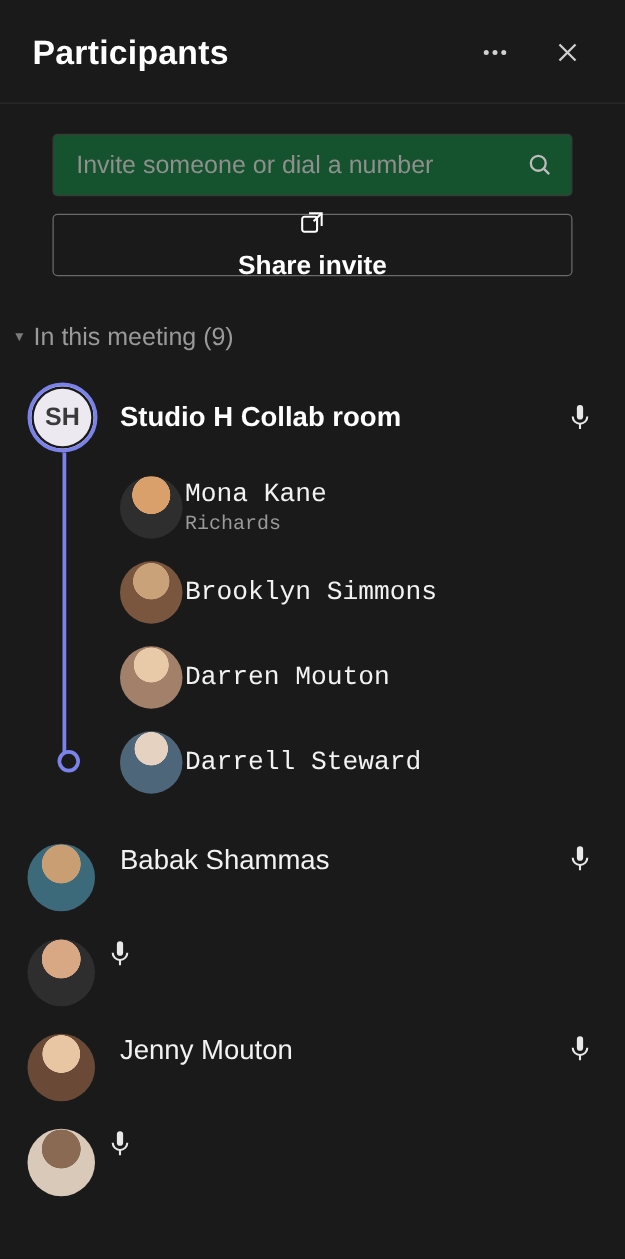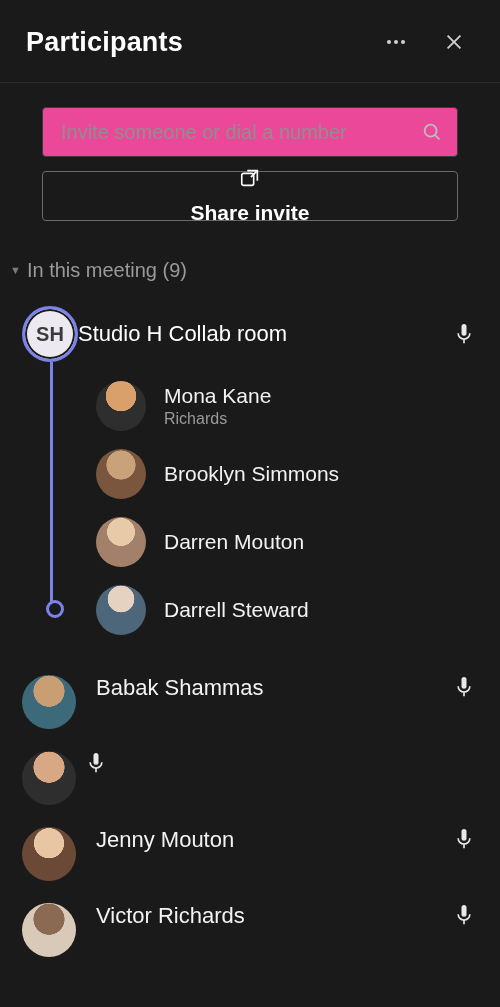--- a/index.html
+++ b/index.html
@@ -36,21 +36,21 @@
     align-items: center;
     justify-content: center;
     cursor: pointer;
     color: #d0d0d0;
   }
   .header-icon.more { margin-right: 18px; }
   .invite-area {
     padding: 24px 42px 14px 42px;
   }
   .search-box {
-    background: #ec4899;
+    background: #14532d;
     border: 1px solid #3a3a3a;
     border-radius: 4px;
     height: 50px;
     display: flex;
     align-items: center;
     padding: 0 14px 0 18px;
     margin-bottom: 14px;
   }
   .search-input {
     flex: 1;
@@ -114,21 +114,22 @@
     align-items: center;
     justify-content: center;
     font-size: 20px;
     font-weight: 600;
     border: 3px solid #7b83eb;
     box-shadow: 0 0 0 2px #1a1a1a inset;
     flex-shrink: 0;
   }
   .room-name {
     font-size: 22px;
-    font-weight: 400;
+    font-weight: 700;
+    margin-left: 18px;
     flex: 1;
   }
   .mic-wrap {
     width: 40px;
     display: flex;
     justify-content: center;
     color: #e8e8e8;
   }
   .room-children {
     position: relative;
@@ -164,21 +165,21 @@
   .avatar {
     width: 50px;
     height: 50px;
     border-radius: 50%;
     flex-shrink: 0;
     display: flex;
     align-items: center;
     justify-content: center;
     overflow: hidden;
   }
-  .child-row .info { margin-left: 18px; }
+  .child-row .info { margin-left: 2px; font-family: Liberation Mono, monospace; }
   .p-name { font-size: 21px; color: #f2f2f2; }
   .p-sub  { font-size: 16px; color: #9a9a9a; margin-top: 2px; }
 
   .flat-list { padding-top: 20px; }
   .flat-row {
     display: flex;
     align-items: flex-start;
     padding: 11px 0;
   }
   .flat-row .avatar { width: 54px; height: 54px; }
@@ -315,21 +316,20 @@
         <div class="mic-wrap">
           <svg width="20" height="24" viewBox="0 0 24 28" fill="currentColor">
               <rect x="9" y="2" width="6" height="14" rx="3"></rect>
               <path d="M5 13a7 7 0 0 0 14 0" fill="none" stroke="currentColor" stroke-width="2"></path>
               <line x1="12" y1="20" x2="12" y2="25" stroke="currentColor" stroke-width="2"></line>
             </svg>
         </div>
       </div>
       <div class="flat-row">
         <div class="avatar av-victor"></div>
-        <div class="p-name">Victor Richards</div>
         <div class="mic-wrap">
           <svg width="20" height="24" viewBox="0 0 24 28" fill="currentColor">
               <rect x="9" y="2" width="6" height="14" rx="3"></rect>
               <path d="M5 13a7 7 0 0 0 14 0" fill="none" stroke="currentColor" stroke-width="2"></path>
               <line x1="12" y1="20" x2="12" y2="25" stroke="currentColor" stroke-width="2"></line>
             </svg>
         </div>
       </div>
     </div>
 

